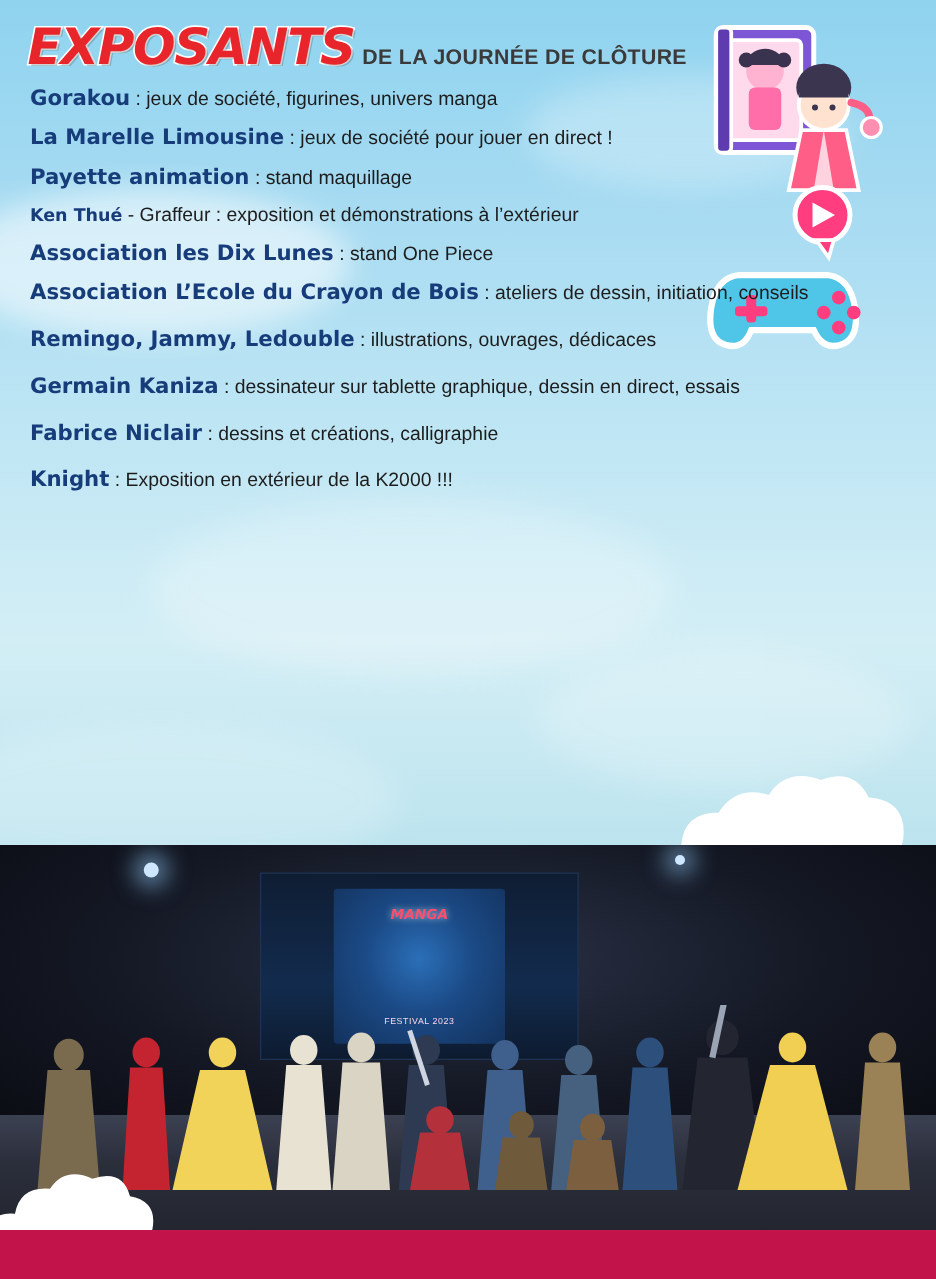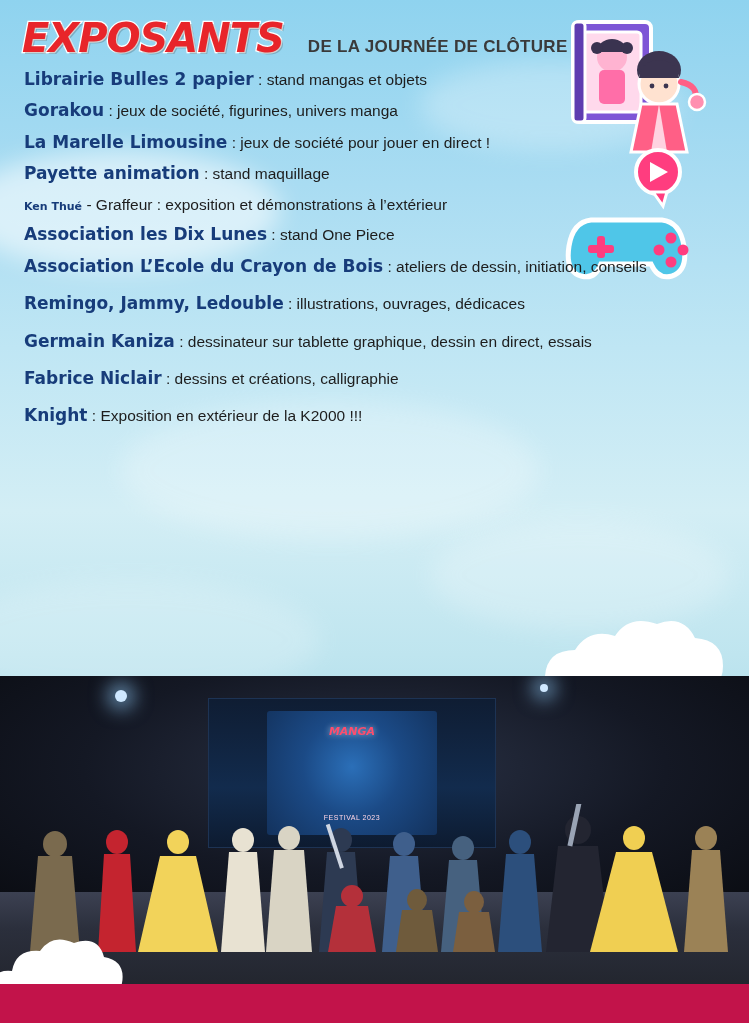--- a/index.html
+++ b/index.html
@@ -40,21 +40,21 @@
   .b5 { width: 380px; height: 120px; left: -60px; top: 580px; opacity:.35;}
 
   
   .header {
     position: absolute;
     left: 22px;
     top: 18px;
     right: 20px;
     display: flex;
     align-items: baseline;
-    gap: 24px;
+    gap: 6px;
   }
   .title-main {
     font-family: "DejaVu Sans", sans-serif;
     font-size: 40px;
     font-weight: 900;
     font-style: italic;
     letter-spacing: -1px;
     color: #e8252a;
     -webkit-text-stroke: 2.5px #ffffff;
     paint-order: stroke fill;
@@ -81,21 +81,21 @@
     line-height: 1.38;
     font-size: 15.5px;
     color: #1b1b1b;
   }
   .row .nm {
     font-family: "DejaVu Sans", sans-serif;
     font-weight: 900;
     color: #173c7a;
     font-size: 17px;
   }
-  .row .nm.small { font-size: 11px; }
+  .row .nm.small { font-size: 14px; }
   .row .dsc { color: #1d1d1d; }
 
   
   .art { position: absolute; right: 8px; top: 12px; width: 210px; height: 280px; }
 
   
   .photo {
     position: absolute;
     left: 0; right: 0;
     top: 676px;
@@ -106,21 +106,21 @@
   .stage-floor {
     position: absolute; left:0; right:0; bottom:0; height: 92px;
     background: linear-gradient(180deg,#3c4152 0%, #2b2f3c 40%, #23262f 100%);
   }
   .stage-wall {
     position: absolute; left:0; right:0; top:0; height: 230px;
     background: radial-gradient(ellipse at 50% 40%, #2a3246 0%, #141824 55%, #0a0c12 100%);
   }
   .screen {
     position: absolute;
-    left: 208px; top: 22px; width: 288px; height: 150px;
+    left: 208px; top: 22px; width: 255px; height: 150px;
     background: linear-gradient(180deg,#0f1d33 0%, #122b4d 60%, #0d1b30 100%);
     border: 1px solid #1d3354;
     padding-left: 10px;
   }
   .screen-inner {
     position:absolute; inset: 12px 58px;
     background: radial-gradient(circle at 50% 45%, #2b6fb8 0%, #1b4a86 45%, #13325d 100%);
     border-radius: 3px;
   }
   .screen-title {
@@ -213,23 +213,20 @@
 
   <div class="cloud-right">
     <svg width="260" height="120" viewBox="0 0 260 120">
       <path d="M40 110 q-26 0 -26 -22 q0 -20 22 -22 q2 -26 30 -26 q14 -22 40 -14 q14 -22 42 -12 q26 -10 38 14 q28 2 28 28 q0 26 -30 26 z" fill="#ffffff"></path>
       <circle cx="152" cy="44" r="13" fill="none" stroke="#ffffff" stroke-width="6"></circle>
     </svg>
   </div>
 
   <div class="list">
     <div class="row">
-      <span class="nm">Librairie Bulles 2 papier</span><span class="dsc"> : stand mangas et objets</span>
-    </div>
-    <div class="row">
       <span class="nm">Gorakou</span><span class="dsc"> : jeux de société, figurines, univers manga</span>
     </div>
     <div class="row">
       <span class="nm">La Marelle Limousine</span><span class="dsc"> : jeux de société pour jouer en direct !</span>
     </div>
     <div class="row">
       <span class="nm">Payette animation</span><span class="dsc"> : stand maquillage</span>
     </div>
     <div class="row">
       <span class="nm small">Ken Thué</span><span class="dsc"> - Graffeur : exposition et démonstrations à l’extérieur</span>

